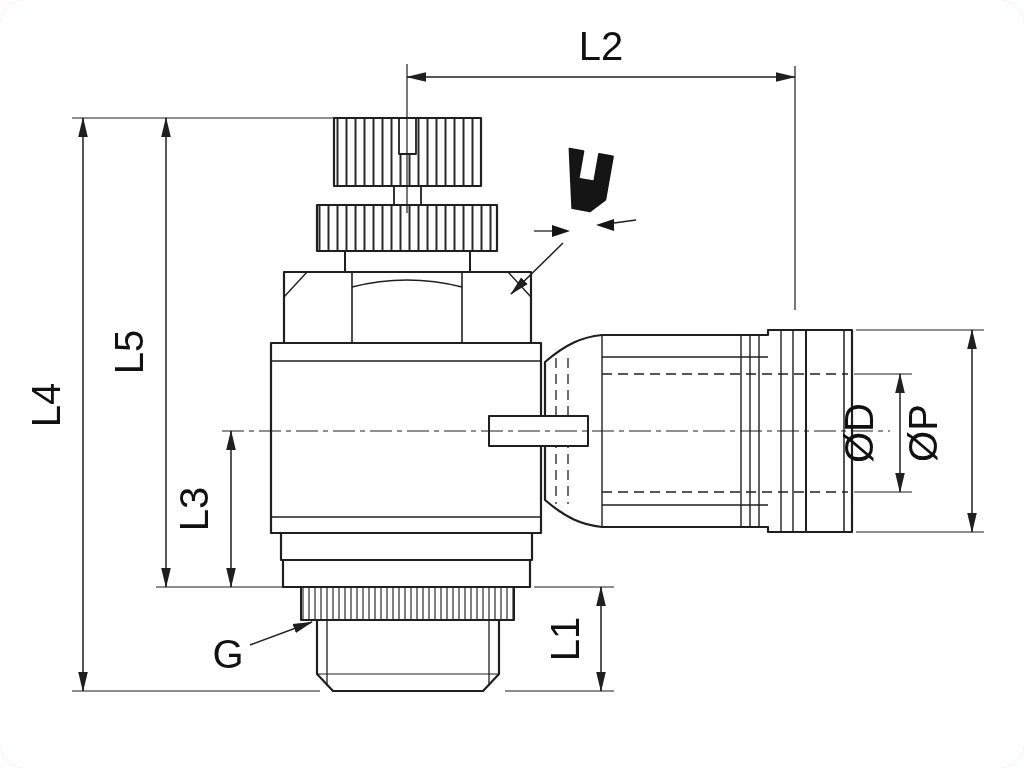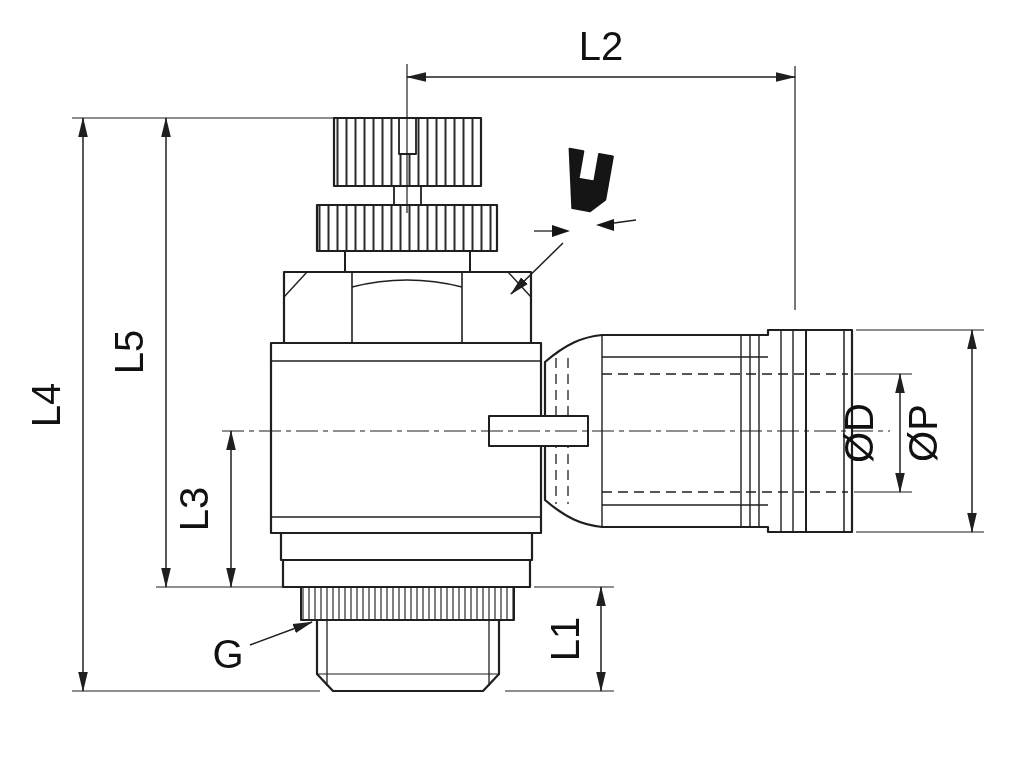--- a/index.html
+++ b/index.html
@@ -2,20 +2,21 @@
 <html><head>
 <meta charset="utf-8">
 <style>
   html,body{margin:0;padding:0;background:#ffffff;}
   .stage{
     position:relative;
     width:1024px;height:768px;
     background:#f9a8d4;
     font-family:"Liberation Sans", sans-serif;
     overflow:hidden;
+    border-radius:23px;
   }
   svg{display:block;}
   text{font-family:"Liberation Sans", sans-serif;}
 </style>
 </head>
 <body>
 
 <div class="stage">
 <svg viewBox="0 0 1024 768" width="1024" height="768" xmlns="http://www.w3.org/2000/svg">
   <defs>

